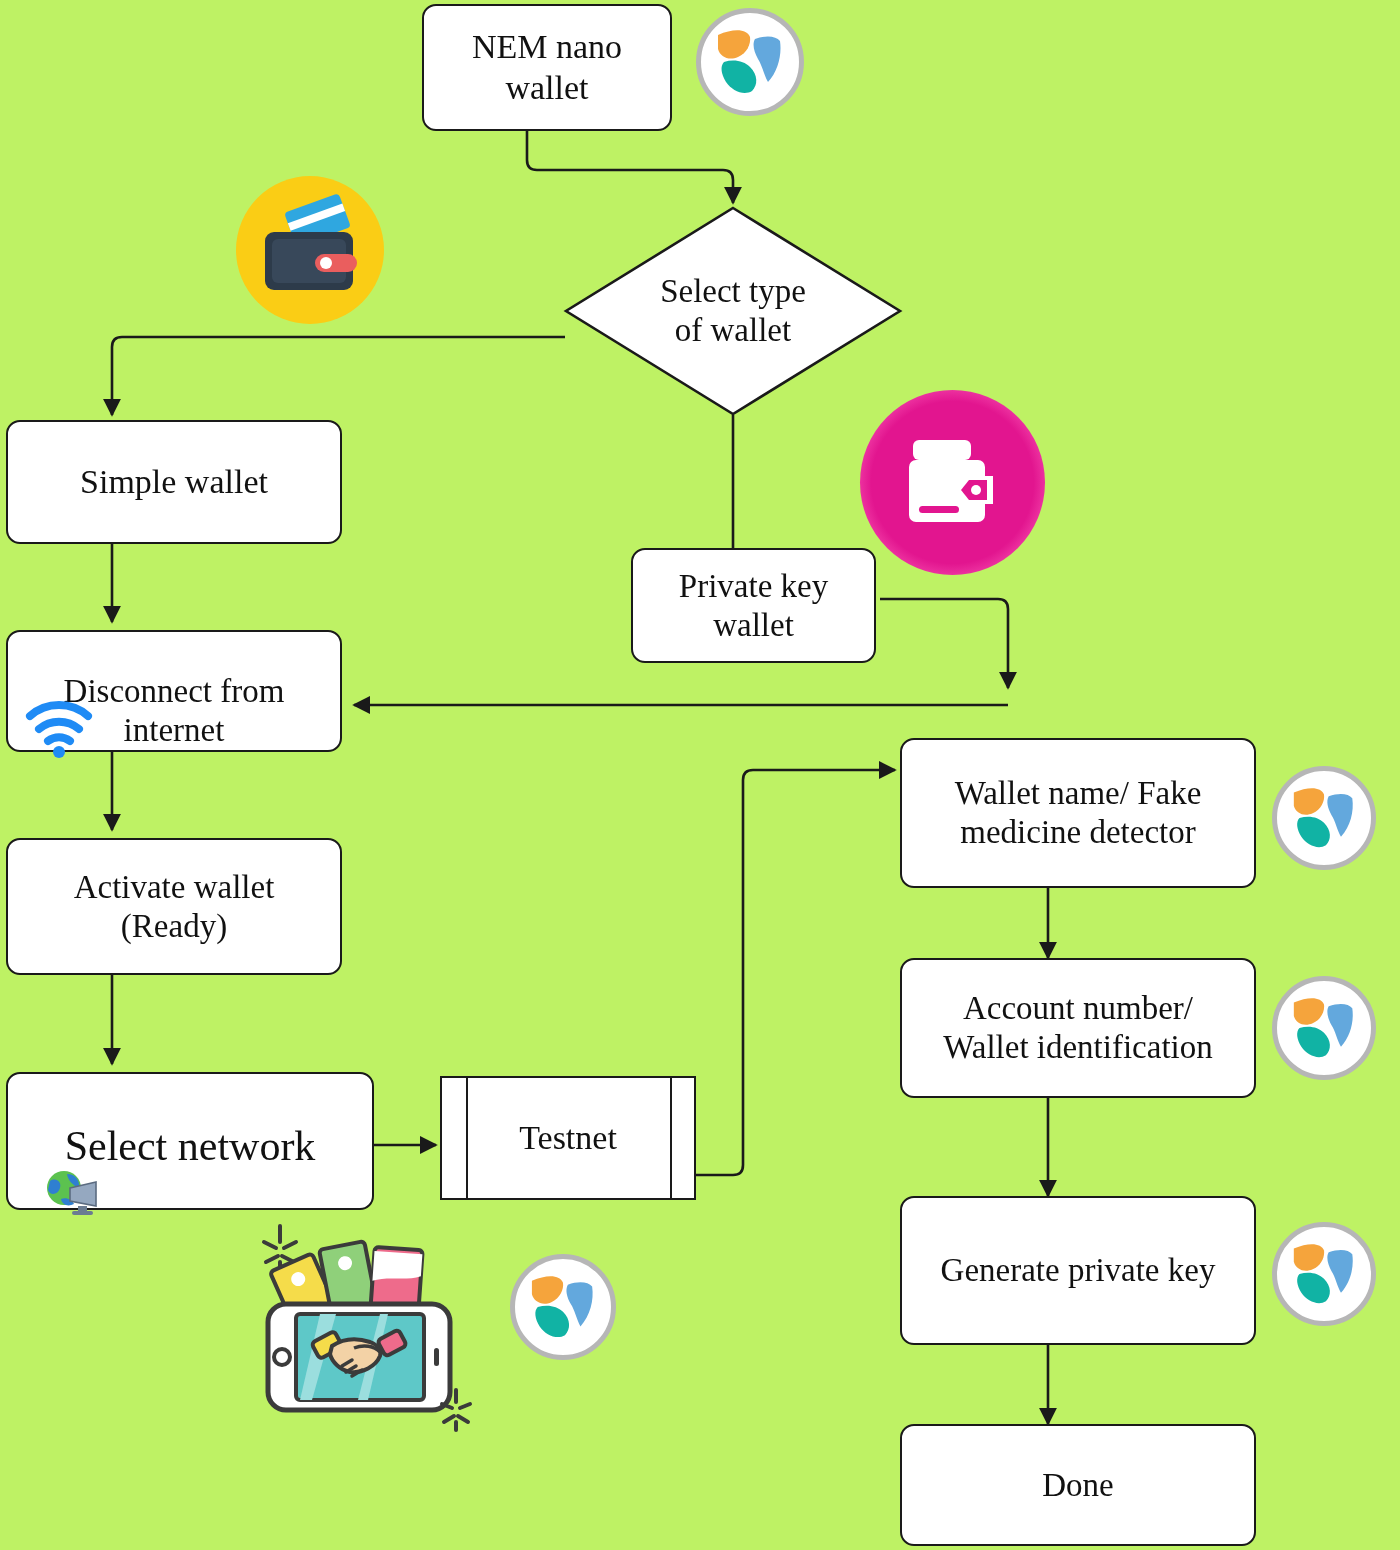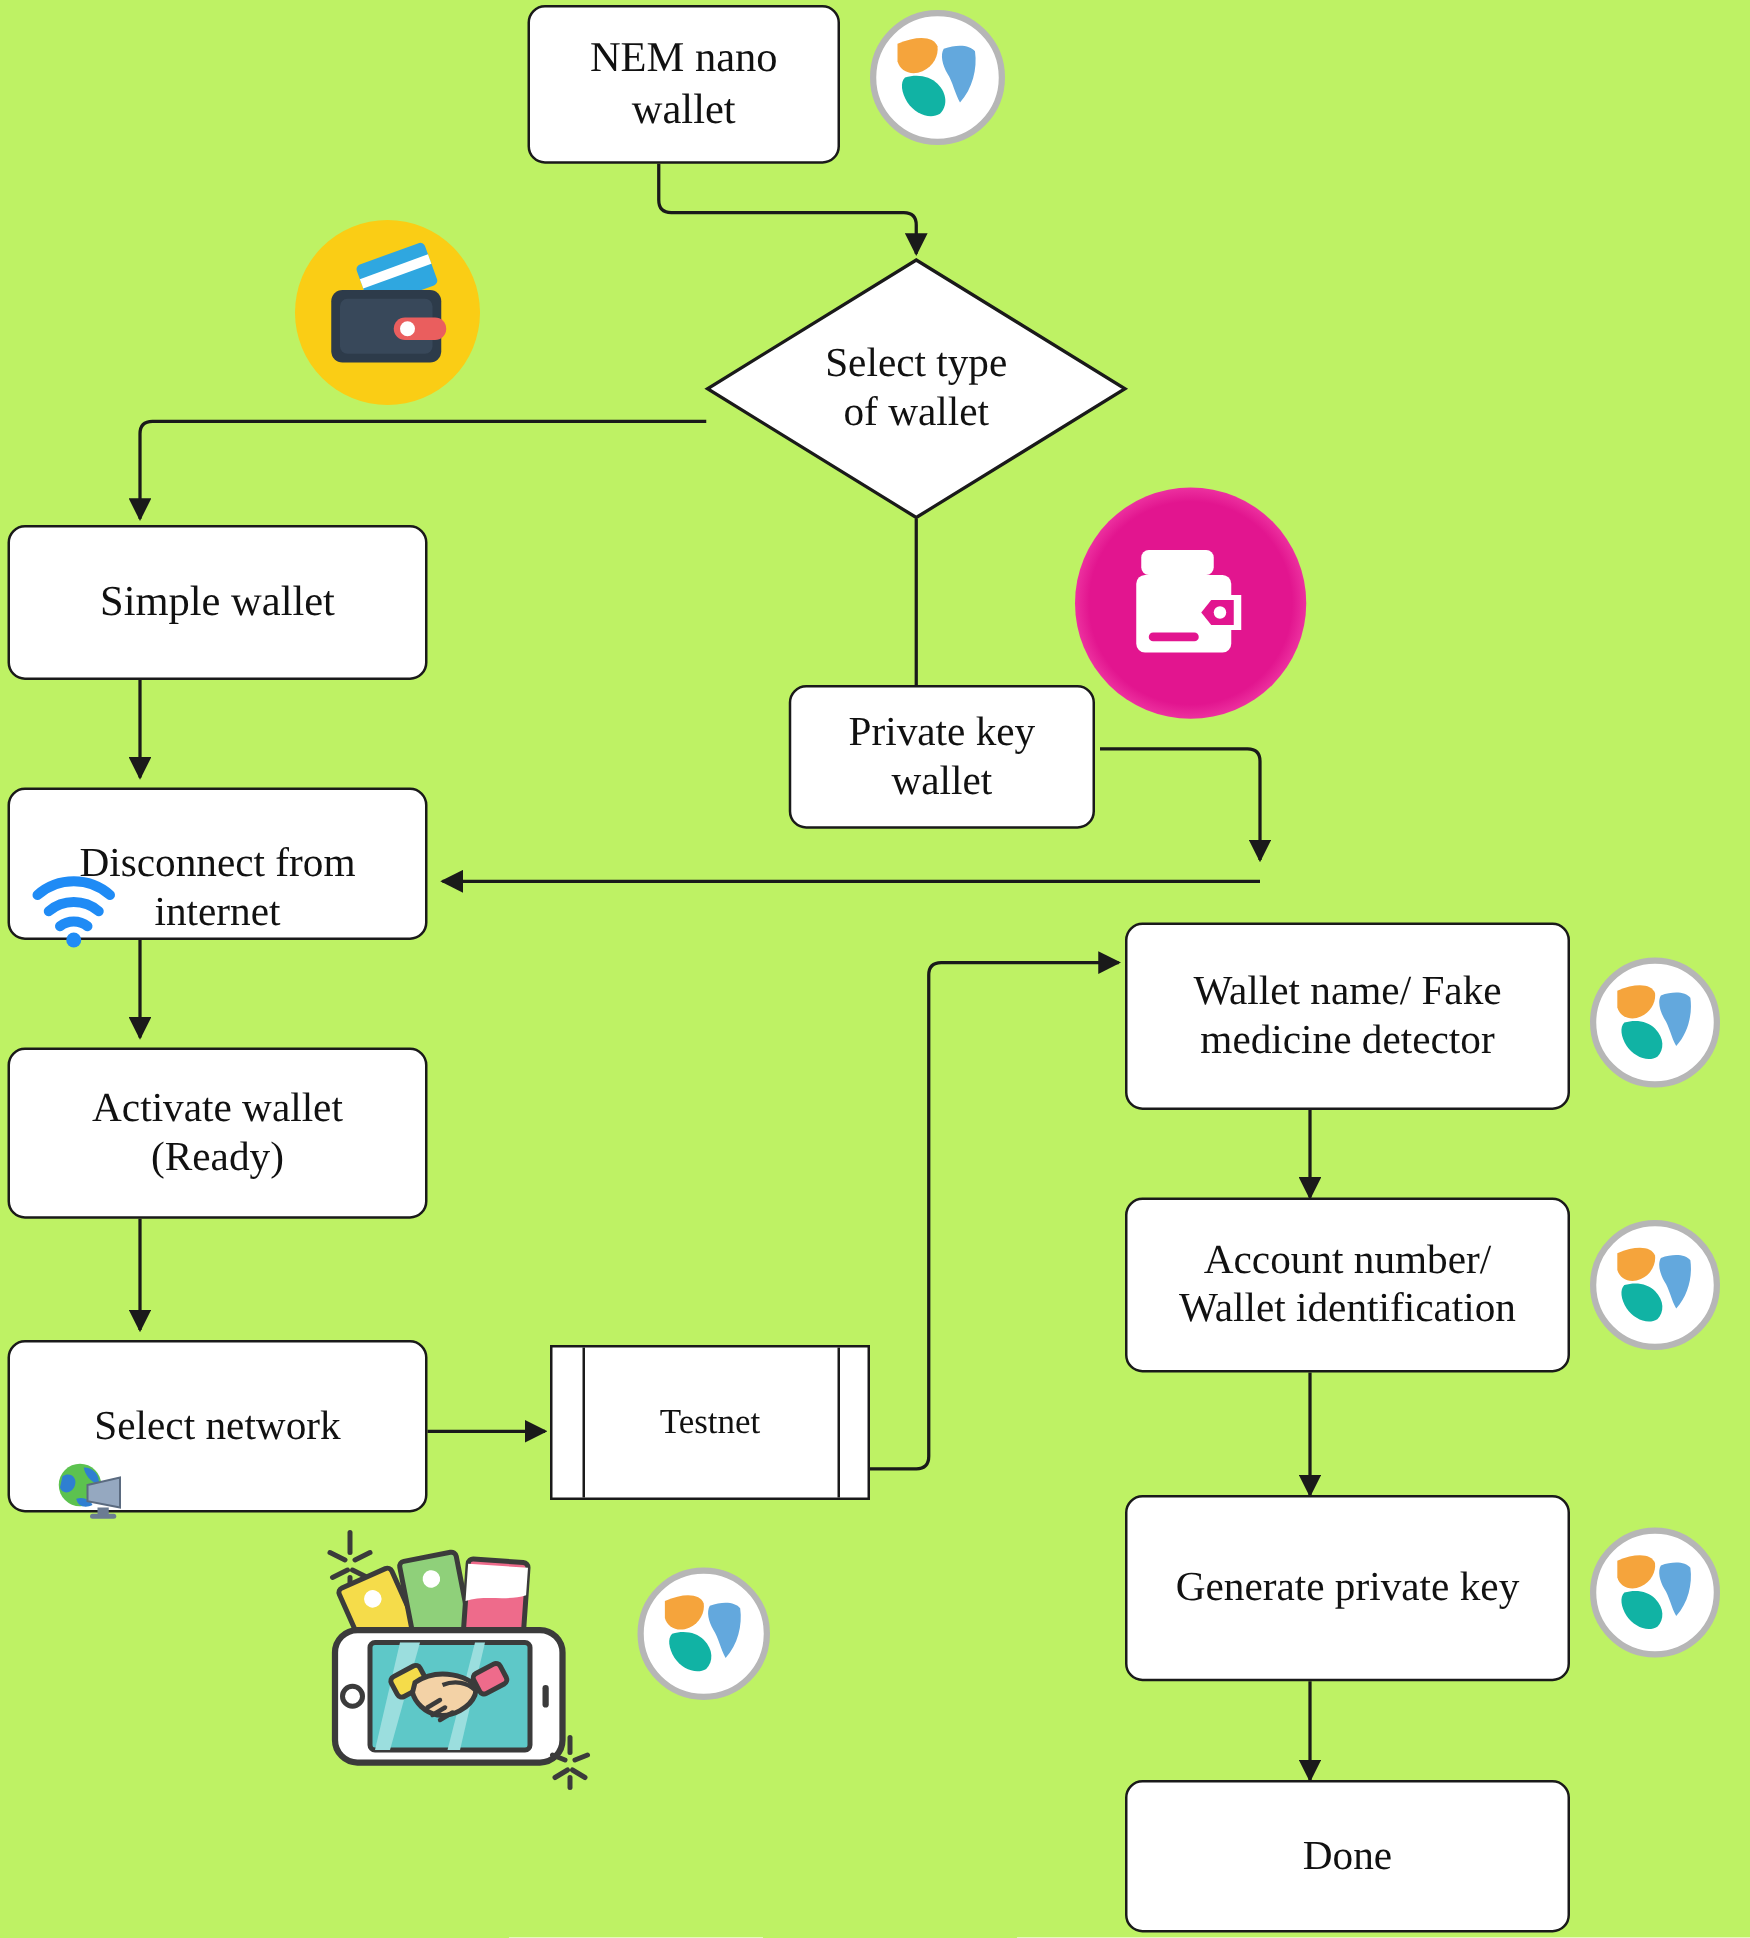--- a/index.html
+++ b/index.html
@@ -186,29 +186,29 @@
   <div class="node rounded" style="left:6px; top:630px; width:336px; height:122px; font-size:33px;align-items:flex-end;">
     <span class="label">Disconnect from
 internet</span>
   </div>
 
   <div class="node rounded" style="left:6px; top:838px; width:336px; height:137px; font-size:33px;">
     <span class="label">Activate wallet
 (Ready)</span>
   </div>
 
-  <div class="node rounded" style="left:6px; top:1072px; width:336px; height:138px; font-size:33px;
+  <div class="node rounded" style="left:6px; top:1072px; width:368px; height:138px; font-size:42px;
               align-items:flex-start; padding-top:48px;">
     <span class="label">Select network</span>
   </div>
 
   <div class="predef" style="left:440px; top:1076px; width:256px; height:124px;">
     <div class="innerline" style="left:24px;"></div>
     <div class="innerline" style="left:228px;"></div>
-    <div class="ptext" style="font-size:28px;">
+    <div class="ptext" style="font-size:34px;">
       <span>Testnet</span>
     </div>
   </div>
 
   <div class="node rounded" style="left:900px; top:738px; width:356px; height:150px; font-size:33px;">
     <span class="label">Wallet name/ Fake
 medicine detector</span>
   </div>
 
   <div class="node rounded" style="left:900px; top:958px; width:356px; height:140px; font-size:33px;">

